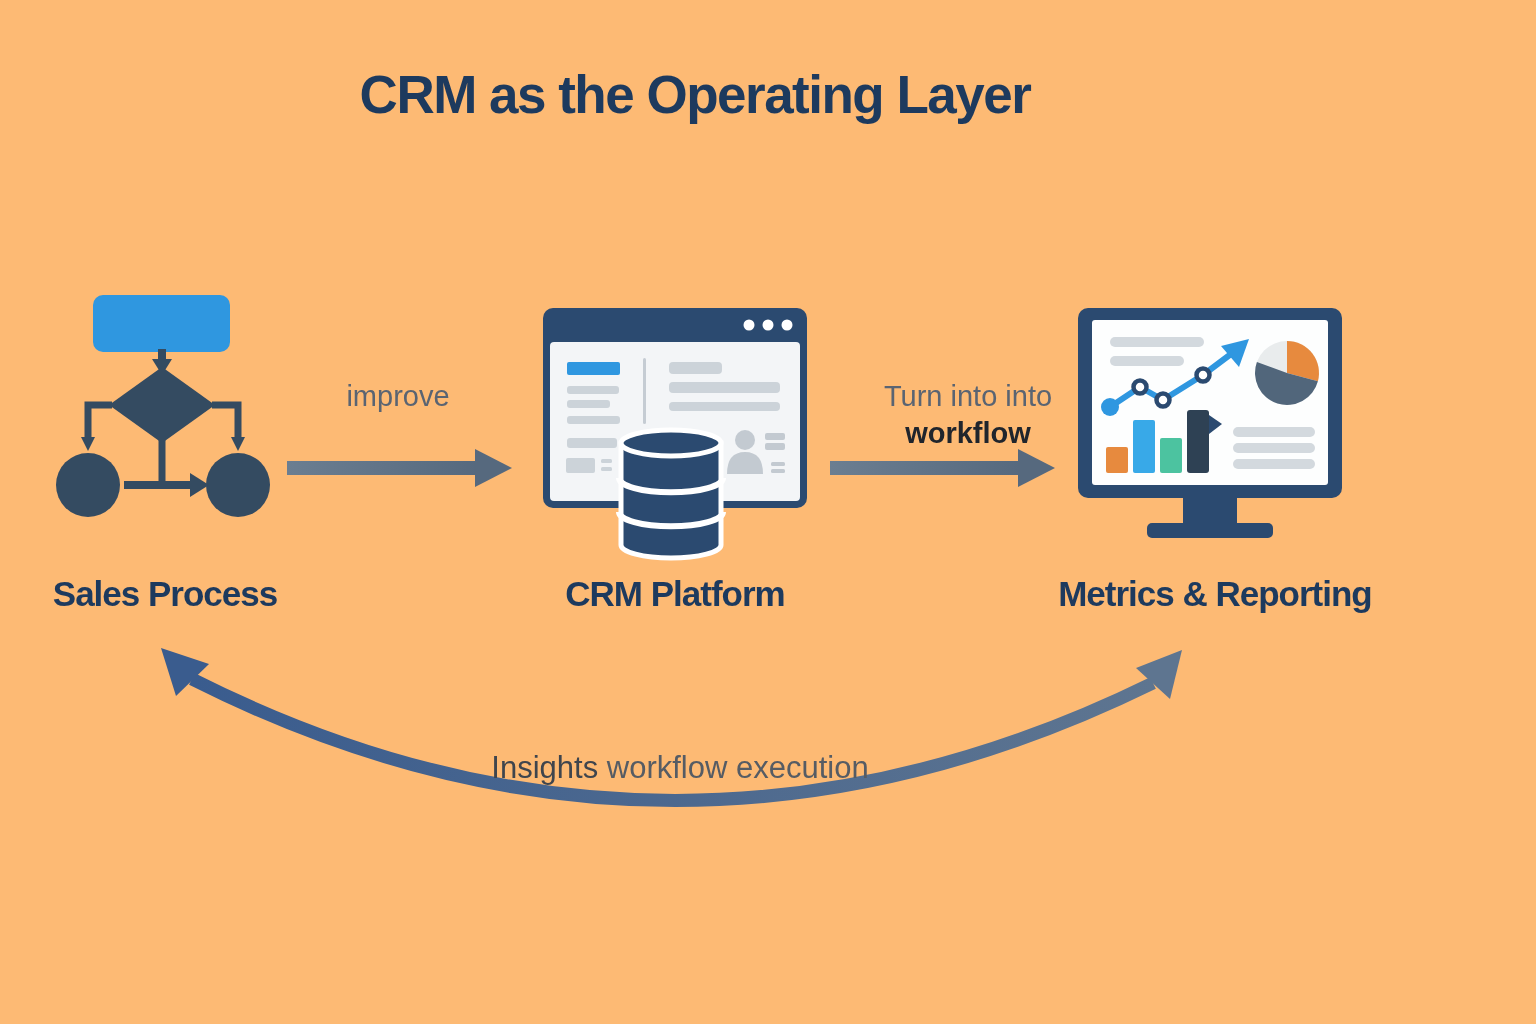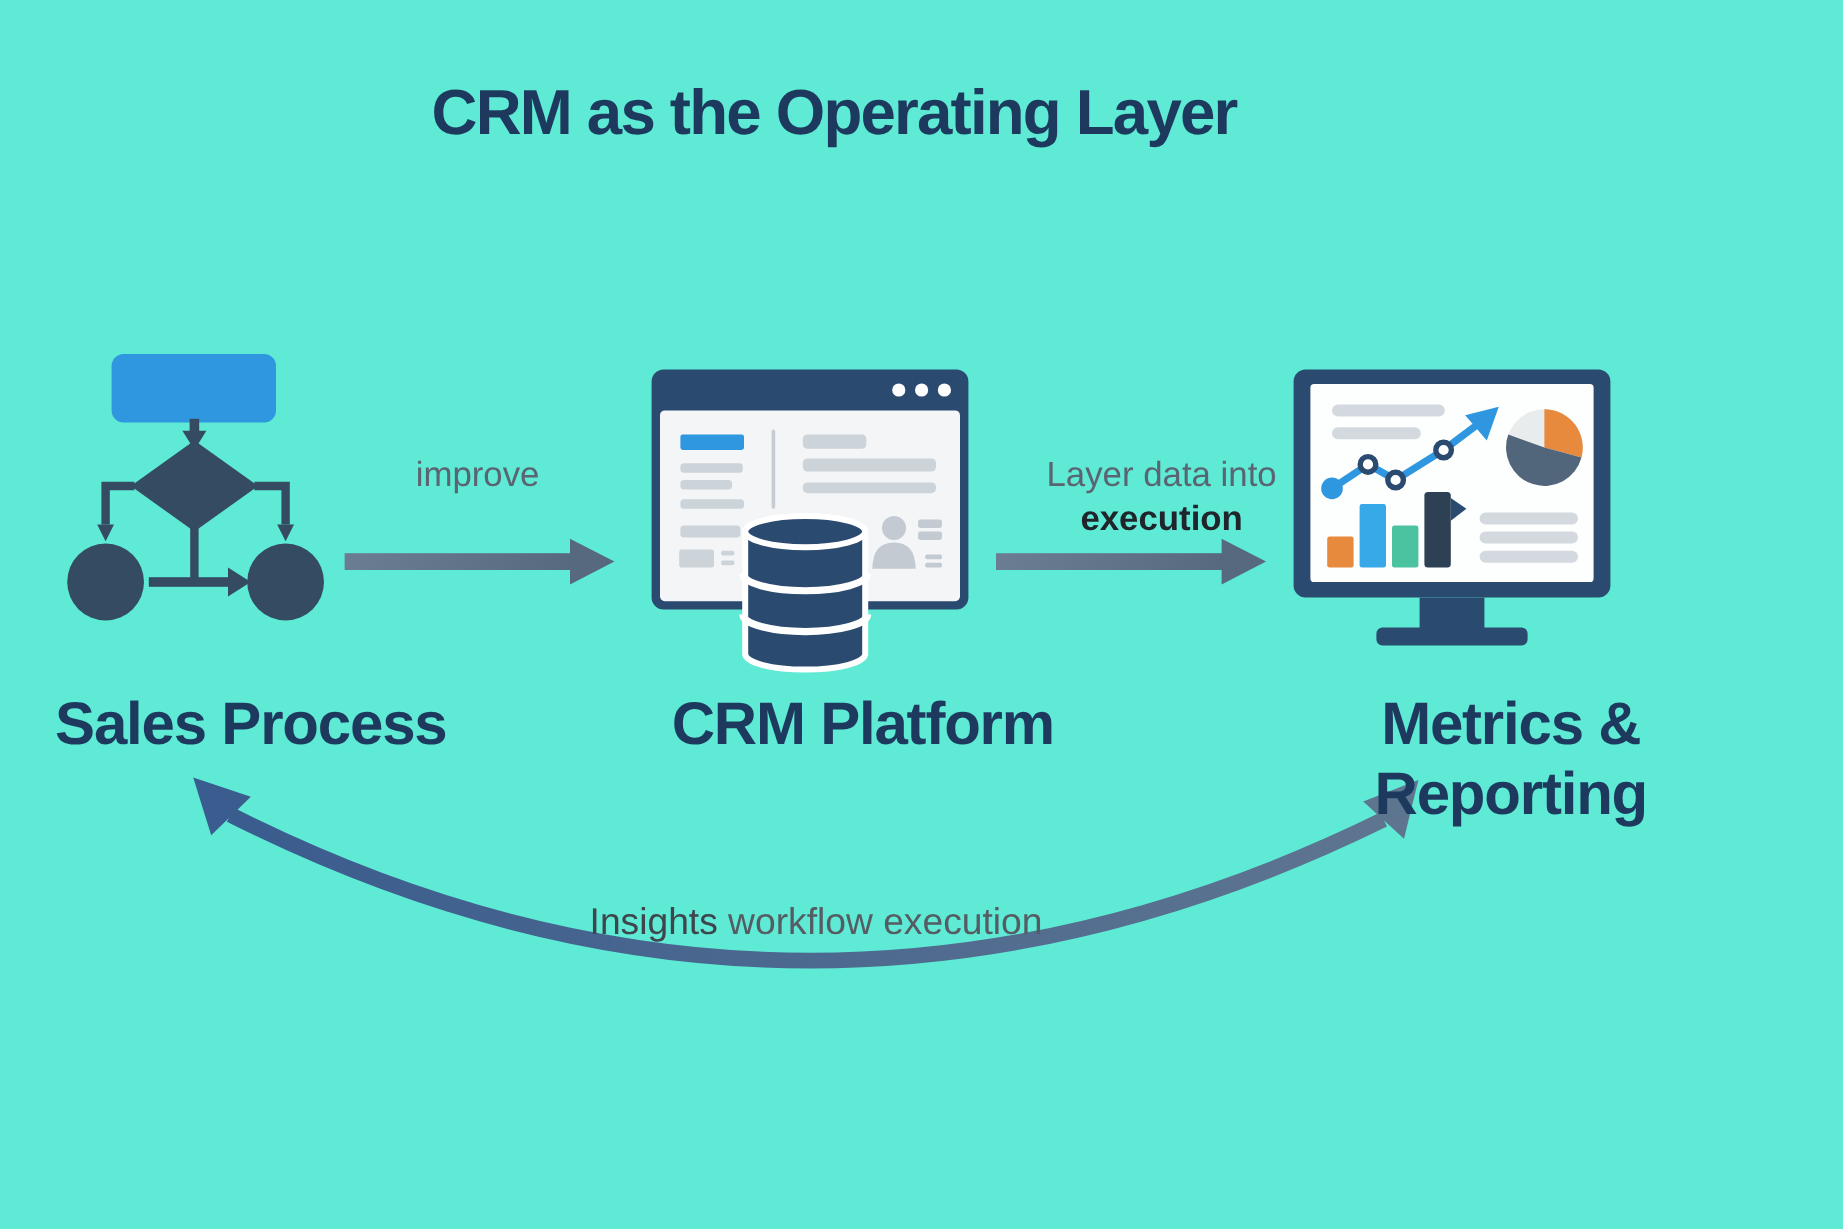--- a/index.html
+++ b/index.html
@@ -1,30 +1,30 @@
 <!DOCTYPE html>
 <html><head>
 <meta charset="utf-8">
 <style>
   html,body{margin:0;padding:0;background:#fff;}
   .canvas{
-    position:relative;width:1536px;height:1024px;background:#5eead4;overflow:hidden;
+    position:relative;width:1536px;height:1024px;background:#fdba74;overflow:hidden;
     font-family:"Liberation Sans", sans-serif;
   }
   .title{
     position:absolute;left:0;top:64px;width:1390px;margin:0;text-align:center;
     font-size:53px;font-weight:700;color:#1d3a5e;letter-spacing:-1.5px;
   }
   .node-icon{position:absolute;}
   .icon-sales{left:50px;top:285px;}
   .icon-crm{left:535px;top:300px;}
   .icon-metrics{left:1065px;top:295px;}
   .node-label{
-    position:absolute;text-align:center;font-size:50px;font-weight:700;
-    color:#1d3a5e;letter-spacing:-1px;padding-left:44px;
+    position:absolute;text-align:center;font-size:35px;font-weight:700;
+    color:#1d3a5e;letter-spacing:-1px;
   }
   .label-sales{left:0px;top:574px;width:330px;}
   .label-crm{left:510px;top:574px;width:330px;}
   .label-metrics{left:1015px;top:574px;width:400px;}
   .conn-label{
     position:absolute;text-align:center;font-size:29px;line-height:37px;color:#5a6472;
   }
   .conn-label-1{left:278px;top:378px;width:240px;}
   .conn-label-2{left:848px;top:378px;width:240px;}
   .conn-line-bold{font-weight:700;color:#20252c;}
@@ -153,22 +153,22 @@
       <linearGradient id="gradArrow1" x1="0" y1="0" x2="1" y2="0">
         <stop offset="0" stop-color="#6b7e91"></stop>
           <stop offset="1" stop-color="#56697e"></stop>
       </linearGradient>
     </defs>
     <rect x="0" y="13" width="190" height="14" fill="url(#gradArrow1)"></rect>
     <polygon points="188,1 188,39 225,20" fill="#56697e"></polygon>
   </svg>
 
   <div class="conn-label conn-label-2">
-    <div>Layer data into</div>
-    <div class="conn-line-bold">execution</div>
+    <div>Turn into into</div>
+    <div class="conn-line-bold">workflow</div>
   </div>
   <svg class="arrow-straight arrow-2" width="226" height="40" viewBox="0 0 226 40">
     <defs>
       <linearGradient id="gradArrow2" x1="0" y1="0" x2="1" y2="0">
         <stop offset="0" stop-color="#6b7e91"></stop>
           <stop offset="1" stop-color="#56697e"></stop>
       </linearGradient>
     </defs>
     <rect x="0" y="13" width="190" height="14" fill="url(#gradArrow2)"></rect>
     <polygon points="188,1 188,39 225,20" fill="#56697e"></polygon>

